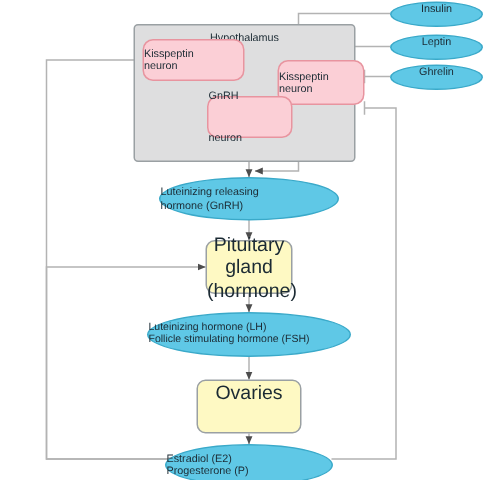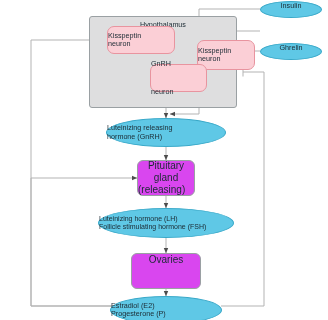--- a/index.html
+++ b/index.html
@@ -33,31 +33,30 @@
   }
   .container-box {
     background: #dededf;
     border: 1px solid #9aa0a3;
     border-radius: 3px;
     align-items: flex-start;
     padding-top: 4px;
     font-size: 7.2px;
   }
   .grey-box {
-    background: #d946ef;
+    background: #fef9c3;
     border: 1px solid #9aa0a3;
     border-radius: 6px;
-    font-size: 10px;
+    font-size: 13px;
   }
   .pink-box {
     background: #fbcfd6;
     border: 1px solid #e8949f;
     border-radius: 7px;
     font-size: 7.2px;
-    margin-left: 12px;
   }
   .ellipse {
     background: #5fc8e6;
     border: 1px solid #3aa9c9;
     border-radius: 50%;
     font-size: 7.2px;
   }
   .ellipse-sm { font-size: 7px; }
   .lbl { pointer-events: none; }
 </style>
@@ -123,39 +122,42 @@
     <span class="lbl">neuron</span>
   </div>
 
   <div class="node ellipse" style="left:106px; top:118px; width:120px; height:29px; flex-direction:column;">
     <span class="lbl">Luteinizing releasing</span>
     <span class="lbl">hormone (GnRH)</span>
   </div>
 
   <div class="node grey-box" style="left:137px; top:160px; width:58px; height:36px; flex-direction:column;">
     <span class="lbl">Pituitary gland</span>
-    <span class="lbl">(releasing)</span>
+    <span class="lbl">(hormone)</span>
   </div>
 
   <div class="node ellipse ellipse-sm" style="left:98px; top:208px; width:136px; height:30px; flex-direction:column;">
     <span class="lbl">Luteinizing hormone (LH)</span>
     <span class="lbl">Follicle stimulating hormone (FSH)</span>
   </div>
 
   <div class="node grey-box" style="left:131px; top:253px; width:70px; height:36px;">
     <span class="lbl">Ovaries</span>
   </div>
 
   <div class="node ellipse" style="left:110px; top:296px; width:112px; height:28px; flex-direction:column;">
     <span class="lbl">Estradiol (E2)</span>
     <span class="lbl">Progesterone (P)</span>
   </div>
 
   <div class="node ellipse" style="left:260px; top:1px; width:62px; height:17px;">
     <span class="lbl">Insulin</span>
   </div>
 
+  <div class="node ellipse" style="left:260px; top:23px; width:62px; height:17px;">
+    <span class="lbl">Leptin</span>
+  </div>
 
   <div class="node ellipse" style="left:260px; top:43px; width:62px; height:17px;">
     <span class="lbl">Ghrelin</span>
   </div>
 
 </div>
 
 </body></html>

